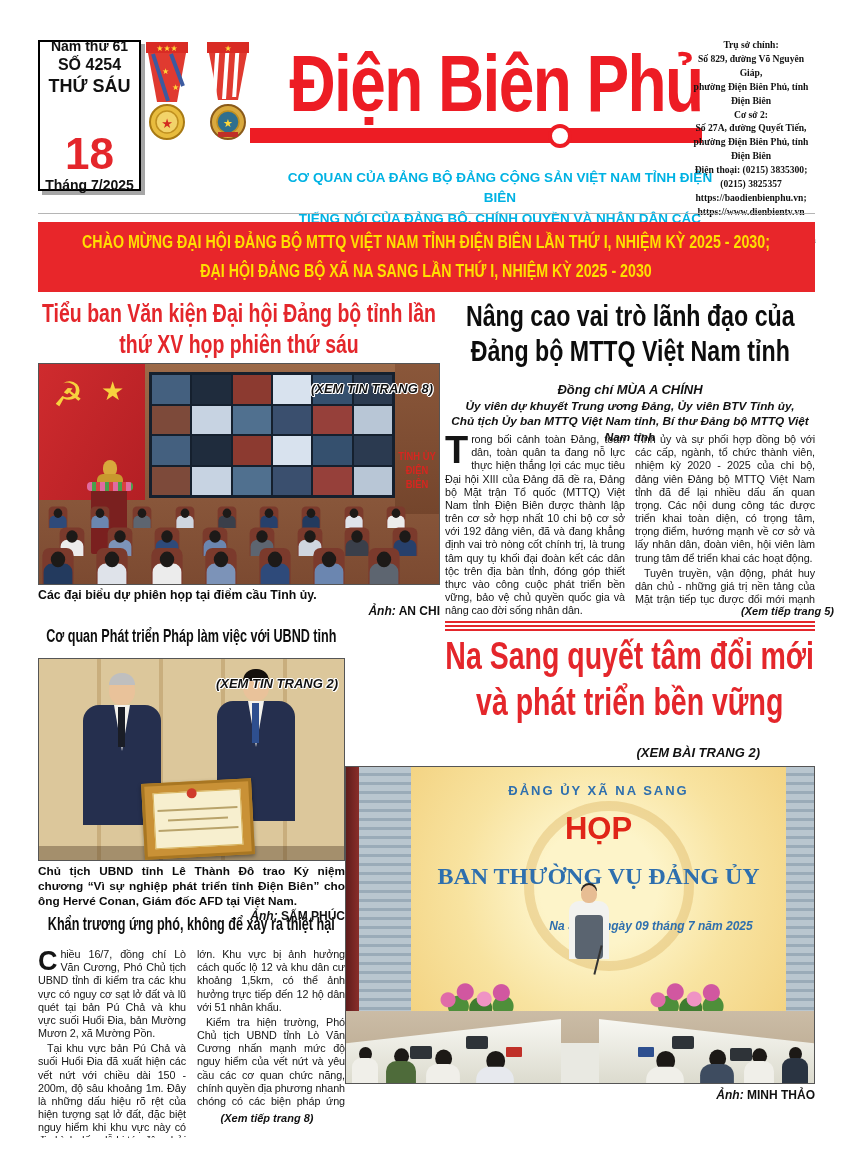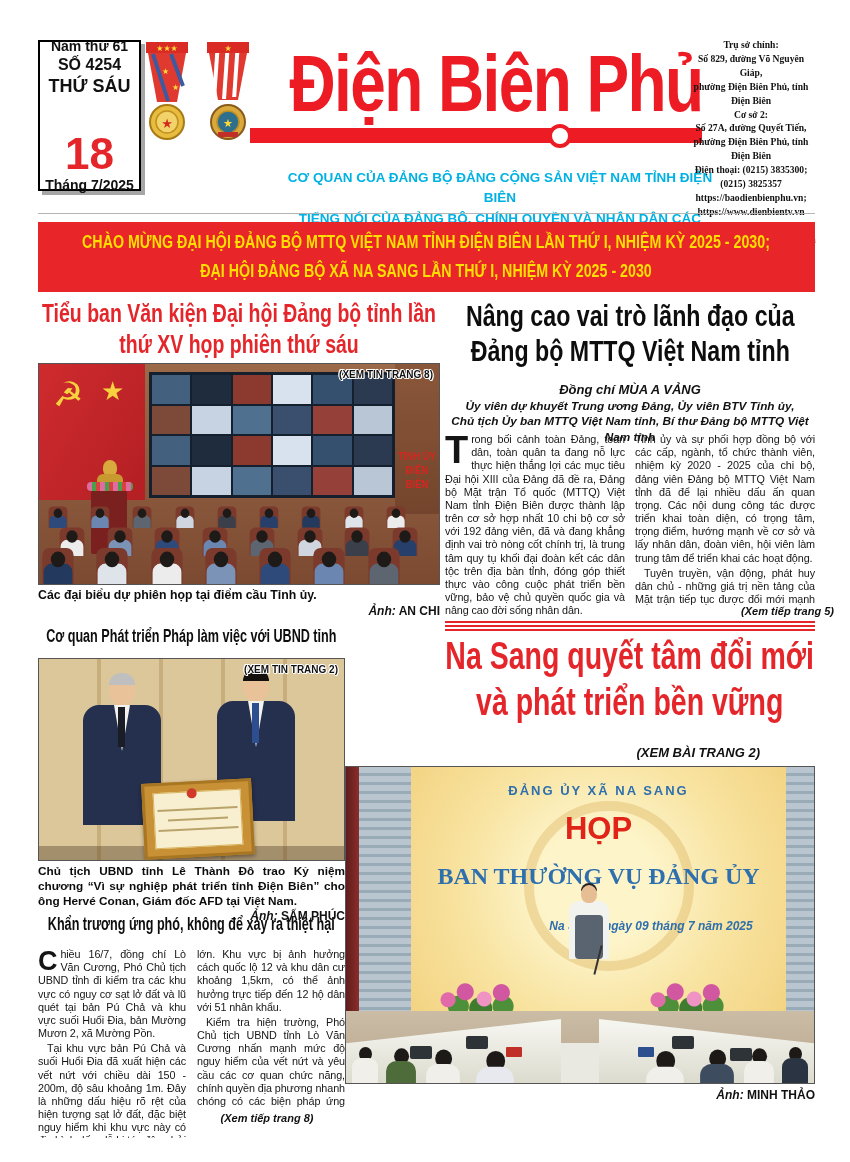--- a/index.html
+++ b/index.html
@@ -63,21 +63,21 @@
   .cap{font-weight:bold;font-size:12.3px;line-height:1.28;color:#0c0c0c;}
   .credit{font-size:12px;font-weight:bold;text-align:right;}
   .credit .lbl{font-style:italic;}
 
   
   .triple{left:445px;top:621px;width:370px;}
   .triple div{height:2px;background:#e4262b;margin-bottom:2px;}
 
   
   .photo{overflow:hidden;border:1px solid #555;box-sizing:border-box;}
-  .overlay-note{position:absolute;right:6px;top:5px;font-weight:bold;font-size:10px;color:#111;
+  .overlay-note{position:absolute;right:6px;top:17px;font-weight:bold;font-style:italic;font-size:13px;color:#111;
      text-shadow:1px 0 0 #fff,-1px 0 0 #fff,0 1px 0 #fff,0 -1px 0 #fff,1px 1px 0 #fff,-1px -1px 0 #fff;z-index:9;}
 
   
   .photo1{left:38px;top:363px;width:402px;height:222px;background:linear-gradient(#9c6a49,#7c4a31);}
   .p1-flag{position:absolute;left:0;top:0;width:106px;height:136px;background:linear-gradient(120deg,#cf2b2e,#b31f24);}
   .p1-hs{position:absolute;left:14px;top:10px;font-family:"DejaVu Sans",sans-serif;font-size:34px;color:#f7d23e;}
   .p1-star{position:absolute;left:62px;top:12px;font-family:"DejaVu Sans",sans-serif;font-size:26px;color:#f7d23e;}
   .p1-podium{position:absolute;left:52px;top:120px;width:36px;height:70px;background:#7a201f;border-radius:2px;}
   .p1-busthead{position:absolute;left:64px;top:96px;width:14px;height:16px;border-radius:50% 50% 40% 40%;background:#d8a93c;}
   .p1-bustbody{position:absolute;left:58px;top:110px;width:26px;height:12px;border-radius:6px 6px 0 0;background:#c8992e;}
@@ -404,21 +404,21 @@
     <div class="credit">
       <span class="lbl">Ảnh:</span>
       <span>AN CHI</span>
     </div>
   </div>
 
   <div class="abs hl hl2">
     <span class="cond80">Nâng cao vai trò lãnh đạo của Đảng bộ MTTQ Việt Nam tỉnh</span>
   </div>
   <div class="abs byline">
-    <div class="b1">Đồng chí MÙA A VẢNG</div>
+    <div class="b1">Đồng chí MÙA A CHÍNH</div>
     <div class="b2">Ủy viên dự khuyết Trung ương Đảng, Ủy viên BTV Tỉnh ủy,</div>
     <div class="b2">Chủ tịch Ủy ban MTTQ Việt Nam tỉnh, Bí thư Đảng bộ MTTQ Việt Nam tỉnh</div>
   </div>
 
   <div class="abs bodycol" style="left:445px;top:433px;width:180px;height:186px;">
     <p><span class="dropcap dc3">T</span><span>rong bối cảnh toàn Đảng, toàn dân, toàn quân ta đang nỗ lực thực hiện thắng lợi các mục tiêu Đại hội XIII của Đảng đã đề ra, Đảng bộ Mặt trận Tổ quốc (MTTQ) Việt Nam tỉnh Điện Biên được thành lập trên cơ sở hợp nhất 10 chi bộ cơ sở với 192 đảng viên, đã và đang khẳng định vai trò nòng cốt chính trị, là trung tâm quy tụ khối đại đoàn kết các dân tộc trên địa bàn tỉnh, đóng góp thiết thực vào công cuộc phát triển bền vững, bảo vệ chủ quyền quốc gia và nâng cao đời sống nhân dân.</span></p>
 
   </div>
   <div class="abs bodycol" style="left:635px;top:433px;width:180px;height:172px;">
     <p>Tỉnh ủy và sự phối hợp đồng bộ với các cấp, ngành, tổ chức thành viên, nhiệm kỳ 2020 - 2025 của chi bộ, đảng viên Đảng bộ MTTQ Việt Nam tỉnh đã để lại nhiều dấu ấn quan trọng. Các nội dung công tác được triển khai toàn diện, có trọng tâm, trọng điểm, hướng mạnh về cơ sở và lấy nhân dân, đoàn viên, hội viên làm trung tâm để triển khai các hoạt động.</p>

